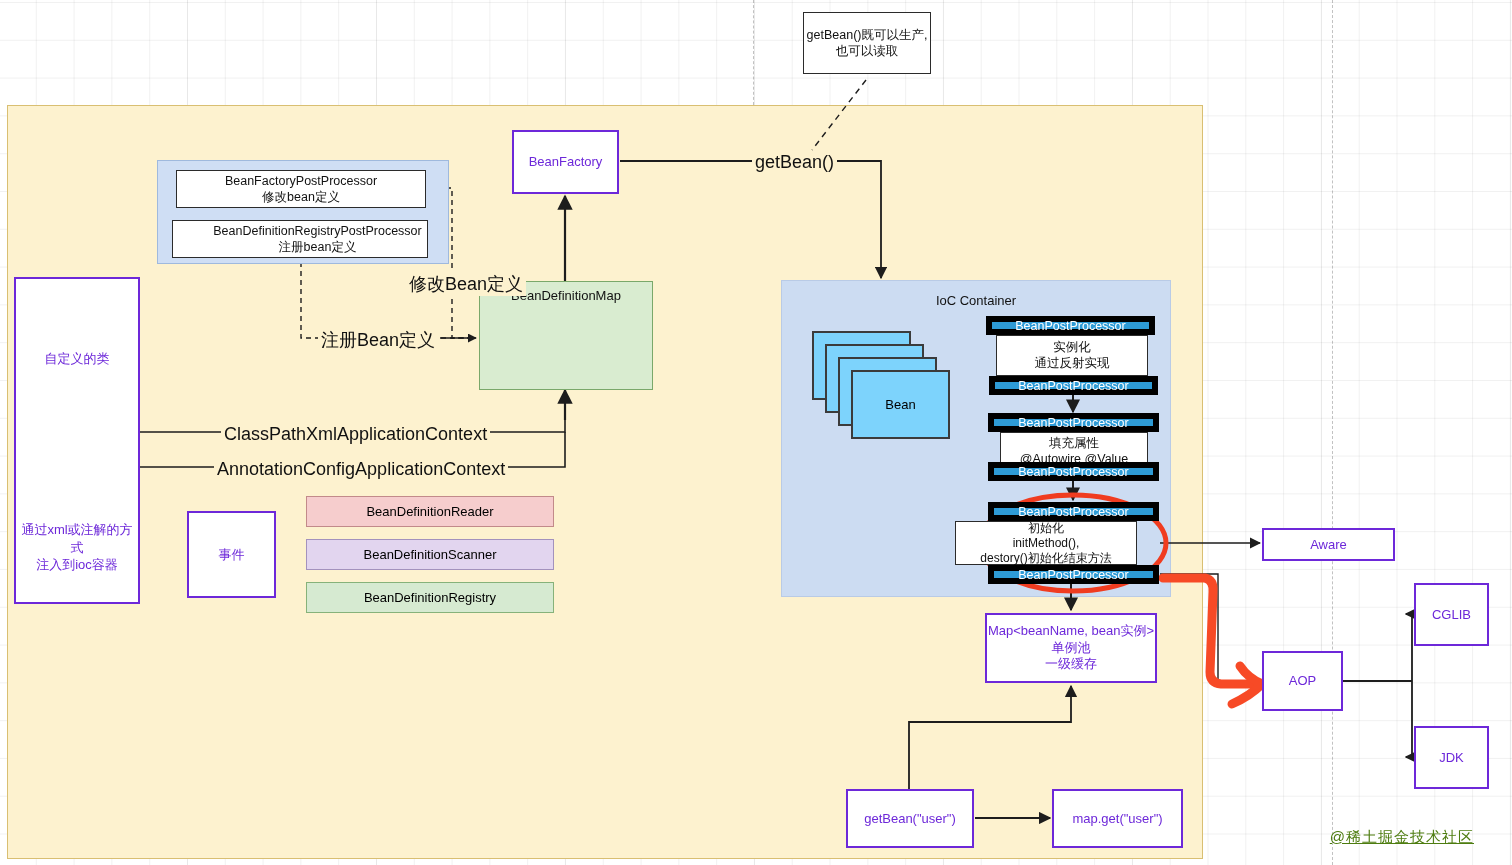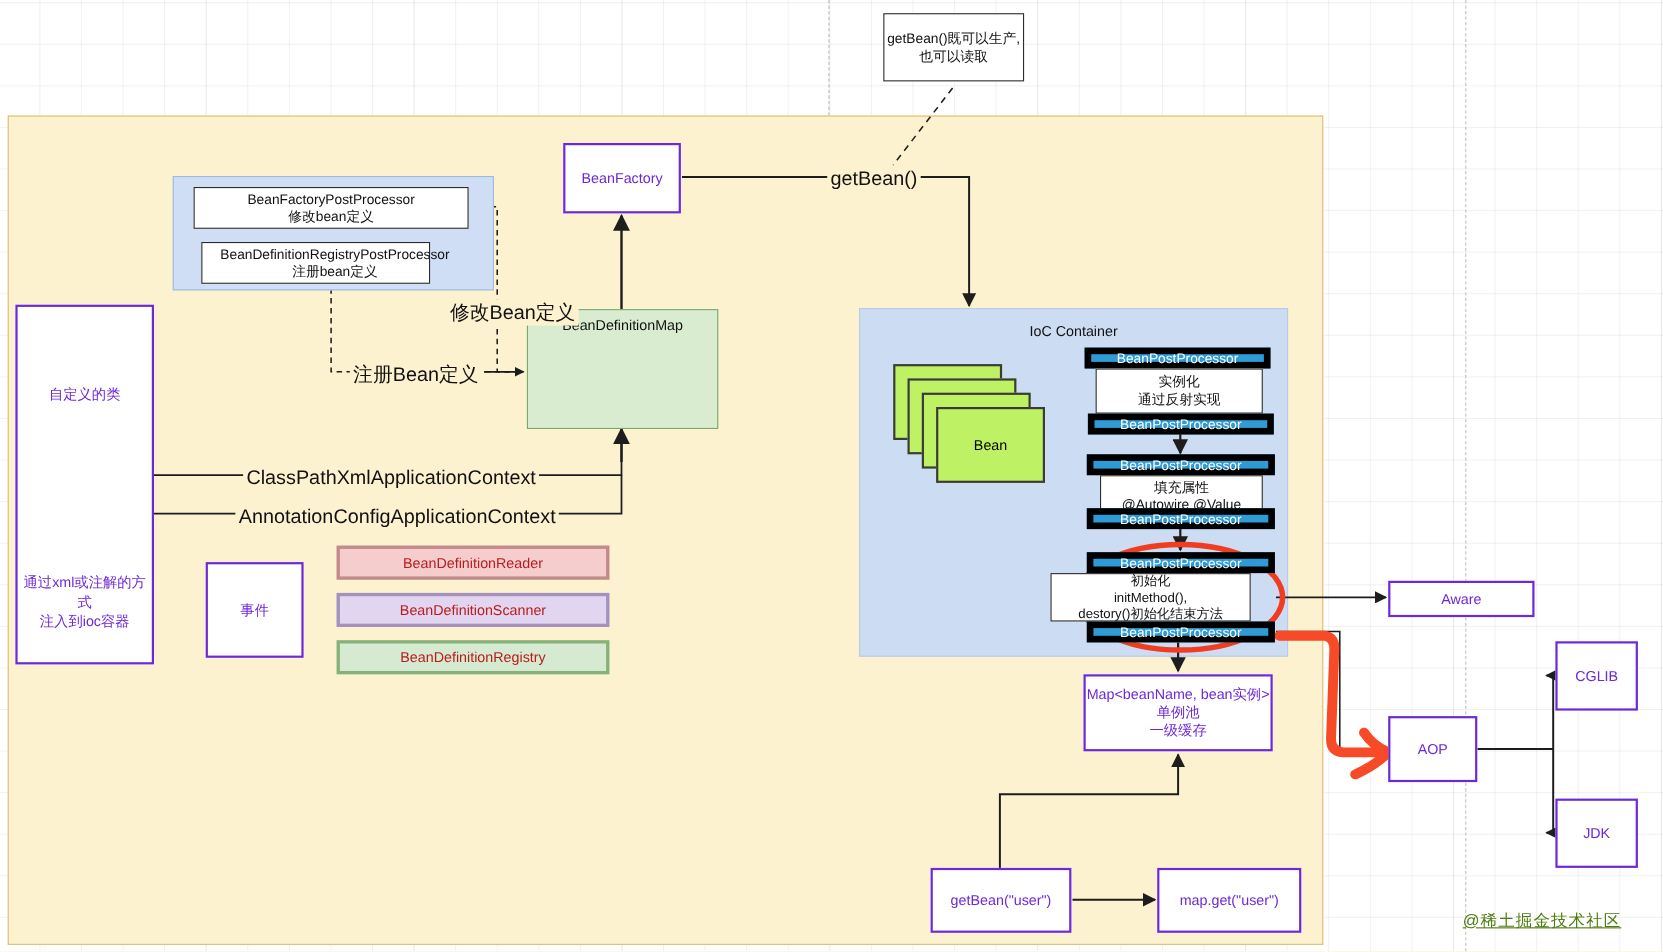--- a/index.html
+++ b/index.html
@@ -71,32 +71,32 @@
     font-size:13px;color:#111;
   }
   .bdm-inner{
     position:absolute;left:16px;top:27px;width:140px;height:63px;
     background:linear-gradient(180deg,#d4ead0 0%,#a4d196 100%);
     border:1px solid #7aa86a;
     display:flex;align-items:center;justify-content:center;
     text-align:center;font-size:12.5px;line-height:1.25;color:#111;
   }
   .card{
-    position:absolute;background:#bef264;border:2px solid #3b3b3b;
+    position:absolute;background:#7dd3fc;border:2px solid #3b3b3b;
   }
   .tagbox{
     position:absolute;background:#ffffff;border:1.5px solid #2b2b2b;
     display:flex;align-items:center;justify-content:center;
     text-align:center;font-size:12.5px;line-height:1.3;color:#111;
     box-sizing:border-box;
   }
   .chip{
-    position:absolute;border:3px solid #737373;
-    display:flex;align-items:center;justify-content:center;
-    font-size:13px;color:#b91c1c;box-sizing:border-box;
+    position:absolute;border:1px solid #737373;
+    display:flex;align-items:center;justify-content:center;
+    font-size:13px;color:#000000;box-sizing:border-box;
   }
   .edge-label{
     position:absolute;background:#fdf2cf;padding:0 3px;
     font-size:18px;color:#111;white-space:nowrap;
   }
   .watermark{
     position:absolute;right:38px;bottom:18px;
     font-size:15px;color:#4d7c0f;letter-spacing:1px;text-decoration:underline;
   }
   svg.layer{position:absolute;left:0;top:0;width:1512px;height:865px;
@@ -181,21 +181,21 @@
   </div>
 </div>
 
 <div class="bfpp-panel"></div>
 <div class="tagbox" style="left:176px;top:170px;width:250px;height:38px;">
   <div>
     <span>BeanFactoryPostProcessor</span><br>
     <span>修改bean定义</span>
   </div>
 </div>
-<div class="tagbox" style="left:183px;top:220px;width:208px;height:38px;padding-left:35px;">
+<div class="tagbox" style="left:172px;top:220px;width:256px;height:38px;padding-left:35px;">
   <div>
     <span>BeanDefinitionRegistryPostProcessor</span><br>
     <span>注册bean定义</span>
   </div>
 </div>
 
 <div class="box node" style="left:512px;top:130px;width:107px;height:64px;font-size:13px;">
   <span>BeanFactory</span>
 </div>
 

